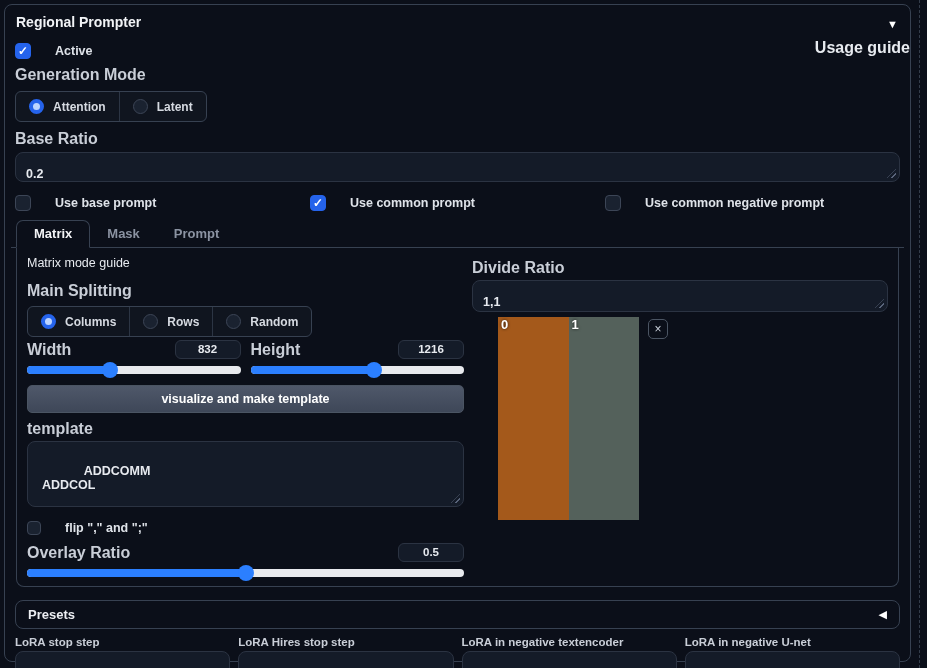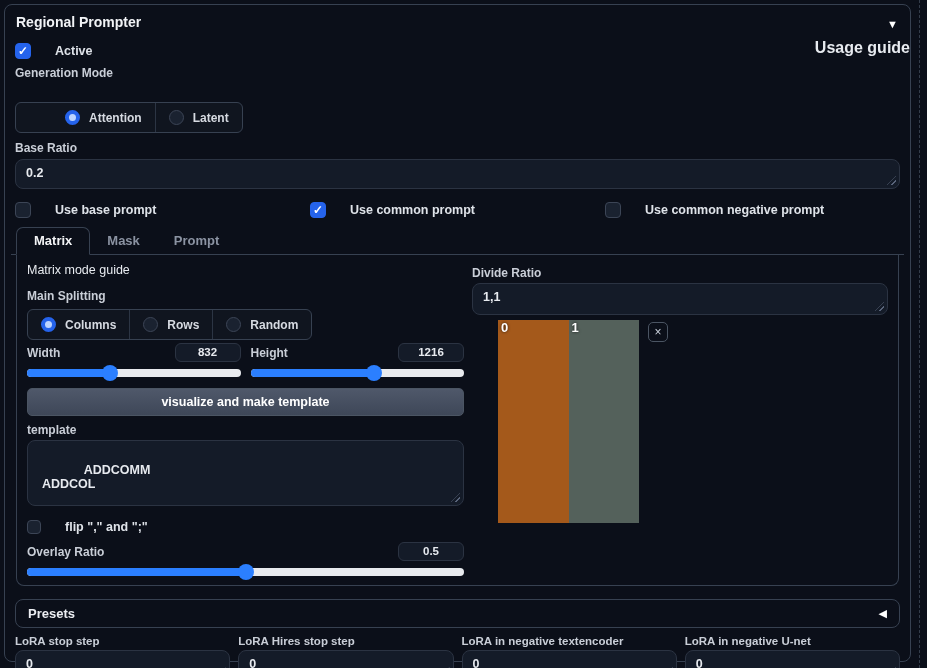--- a/index.html
+++ b/index.html
@@ -31,32 +31,32 @@
   .cb-label { font-size:12.5px; font-weight:700; color:#dfe3e9; }
 
   
   .radio-group { display:inline-flex; border:1px solid #374151; border-radius:6px; overflow:hidden; background:#10151f; }
   .radio-item { display:flex; align-items:center; gap:9px; padding:7px 13px; cursor:pointer; border-right:1px solid #2c3544; }
   .radio-item:last-child { border-right:none; }
   .radio { width:15px; height:15px; border-radius:50%; background:#1a2230; border:1px solid #3c4556; flex:0 0 auto; }
   .radio.on { background:#bcd4ff; border:4px solid #2563eb; }
   .radio-label { font-size:12px; font-weight:700; color:#d6dae1; }
 
-  .field-label { font-size:12px; font-weight:600; color:#c9ced7; }
+  .field-label { font-size:16px; font-weight:600; color:#c9ced7; }
 
   
   .tbox { position:relative; background:#141b28; border:1px solid #2b3342; border-radius:8px;
-    color:#e7eaef; font-size:12.5px; font-weight:600; padding:6px 10px; overflow:hidden; cursor:text; }
+    color:#e7eaef; font-size:12.5px; font-weight:600; padding:14px 10px; overflow:hidden; cursor:text; }
   .rz { position:absolute; right:3px; bottom:3px; width:9px; height:9px;
     background:repeating-linear-gradient(135deg, transparent 0 2px, #59647a 2px 3.5px);
     clip-path:polygon(100% 0, 100% 100%, 0 100%); }
 
   .gm-label { margin:7px 4px 0; }
   .active-row { margin:13px 4px 0; }
-  .genmode-group { margin:22px 4px 0;padding-left:36px; }
+  .genmode-group { margin:7px 4px 0; }
   .baseratio-label { margin:8px 4px 0; }
   .baseratio-box { margin:4px 4px 0; height:30px; }
 
   .prompt-cb-row { margin:13px 4px 0; display:grid; grid-template-columns:1fr 1fr 1fr; }
 
   
   .tabbar { margin-top:9px; padding:0 5px; border-bottom:1px solid #374151; display:flex; align-items:flex-end; }
   .tab { background:transparent; border:none; padding:5px 17px 6px; font-family:inherit;
     font-size:13px; font-weight:600; color:#8b93a2; cursor:pointer;text-align:center; }
   .tab.on { border:1px solid #374151; border-bottom:1px solid #0b0f19; margin-bottom:-1px;

